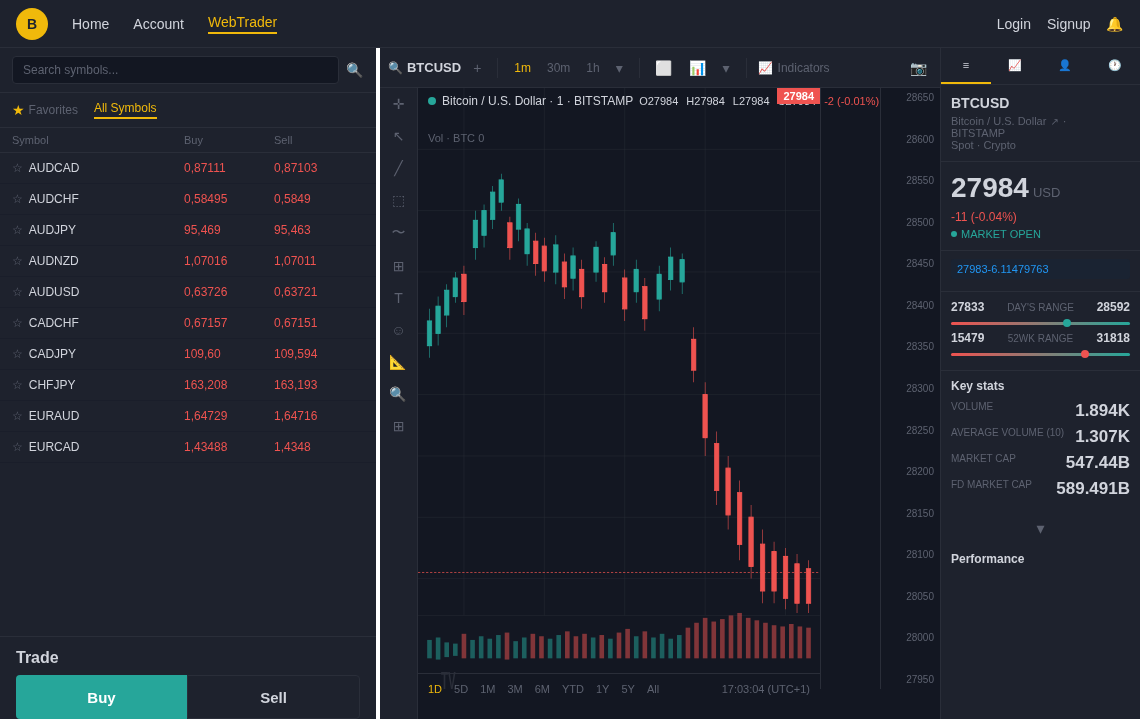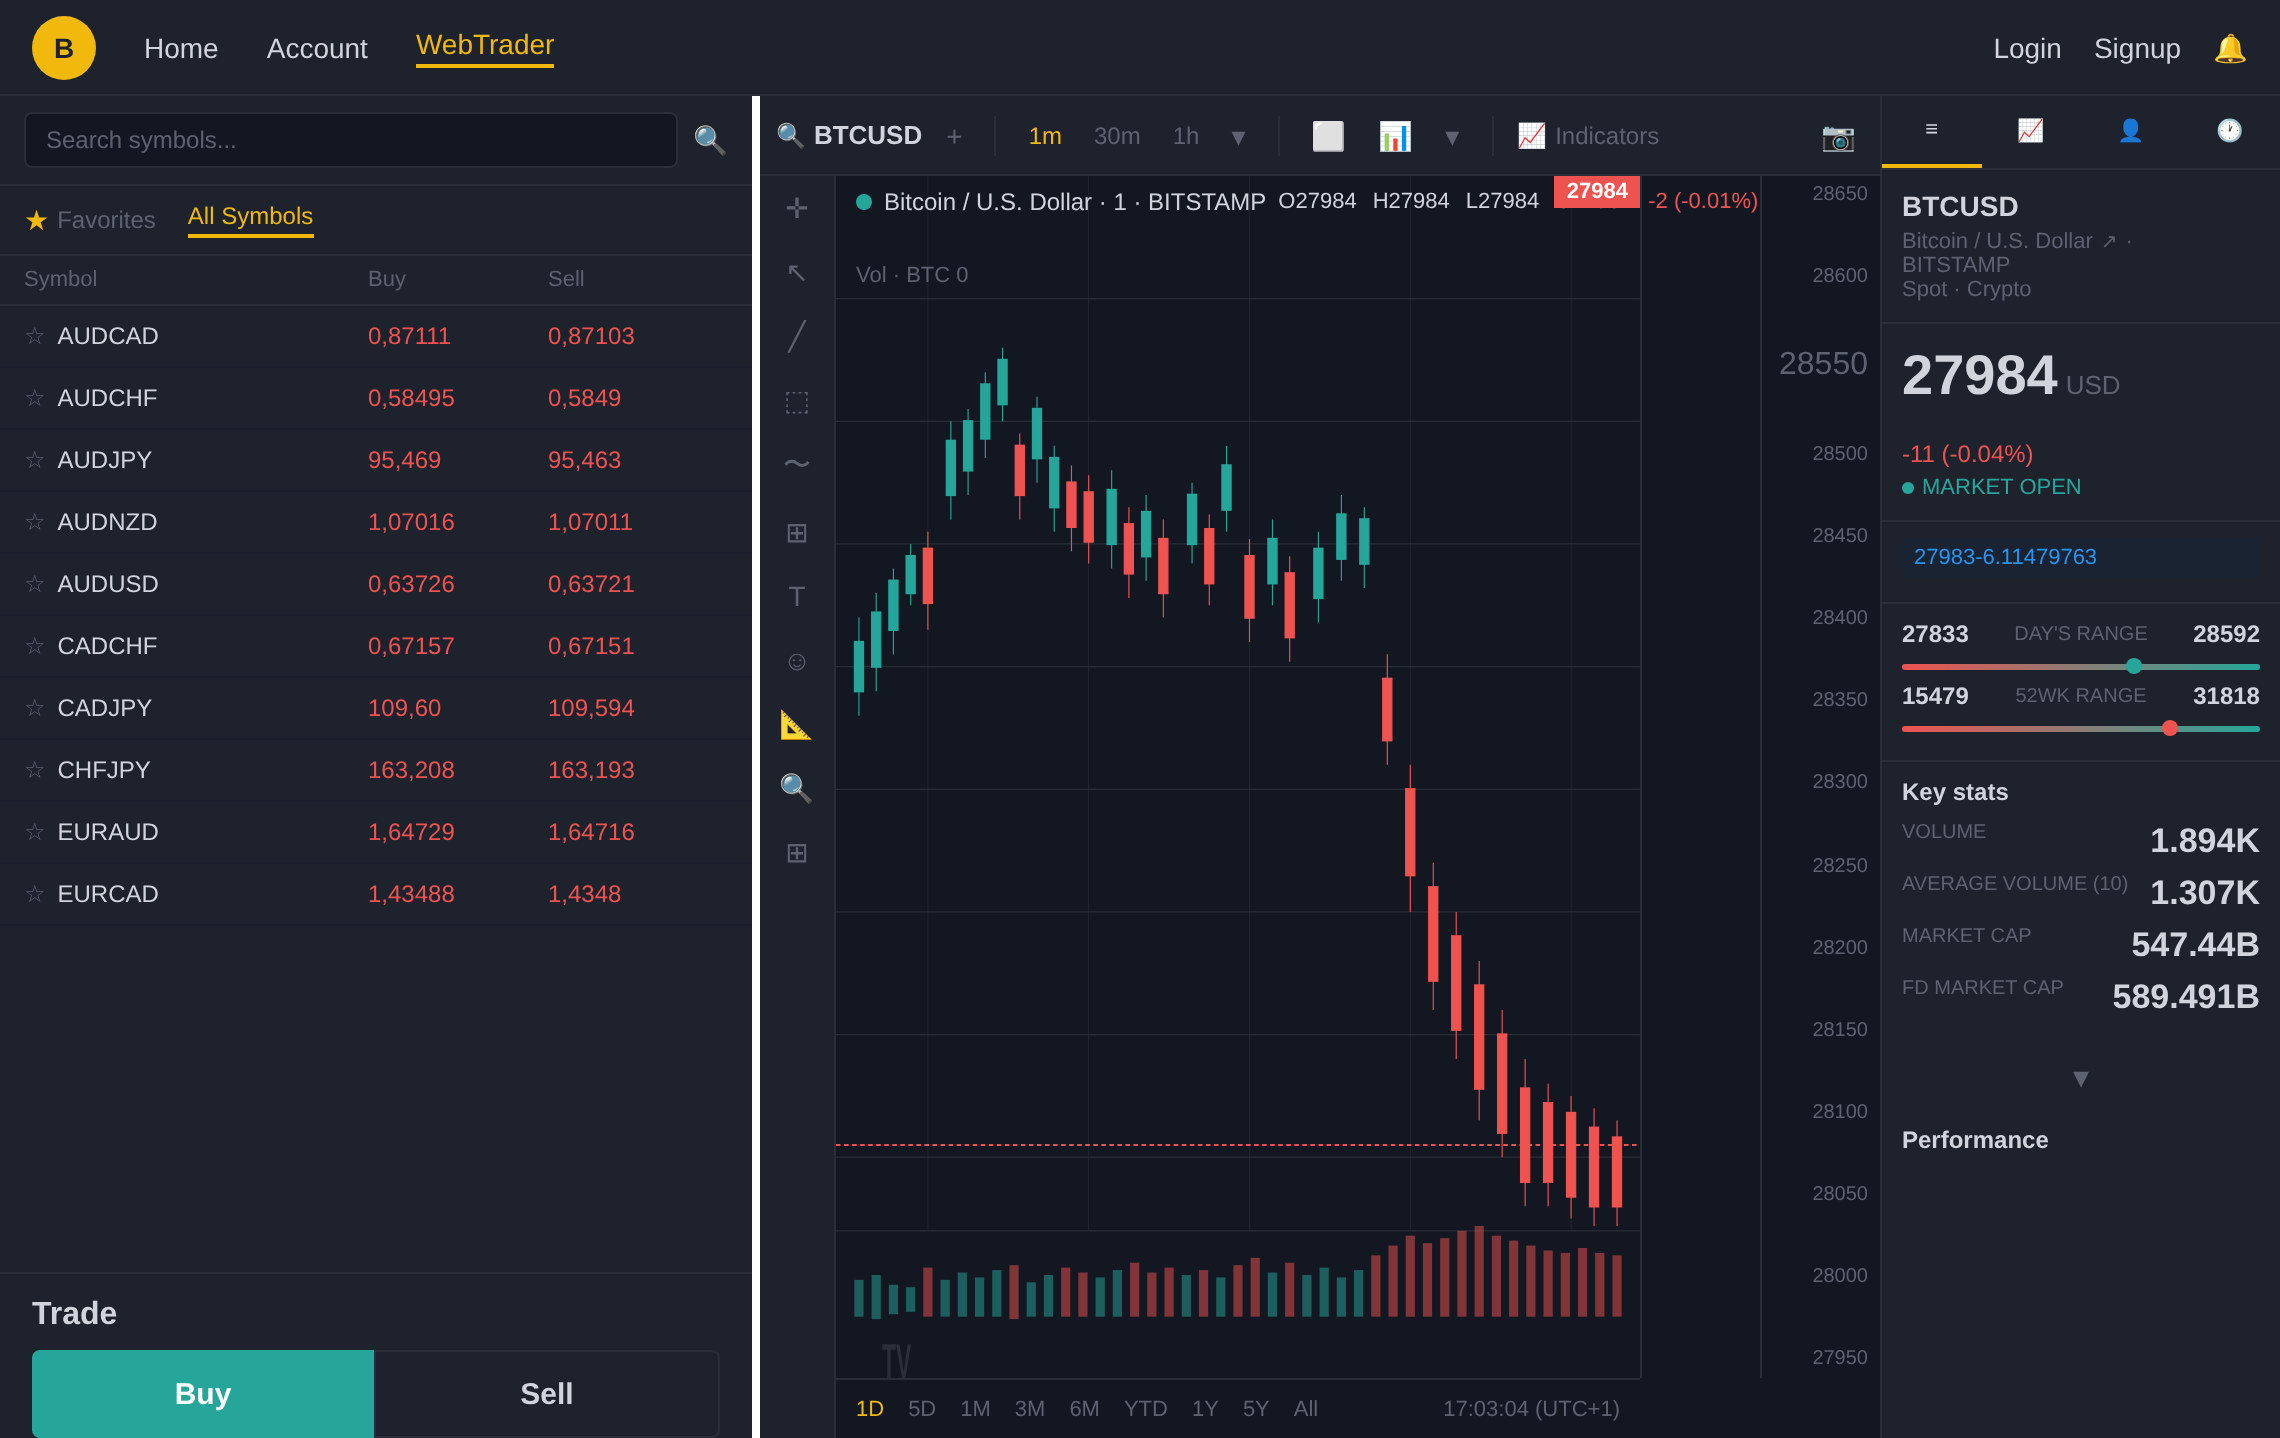--- a/index.html
+++ b/index.html
@@ -89,21 +89,21 @@
 
     .symbol-info { padding: 10px; border-bottom: 1px solid #2a2e39; }
     .symbol-info-title { font-size: 14px; font-weight: 700; color: #d1d4dc; margin-bottom: 4px; }
     .symbol-info-sub { color: #5d6270; font-size: 11px; display: flex; align-items: center; gap: 4px; }
     .ext-link { color: #5d6270; font-size: 10px; }
     .spot-badge { color: #5d6270; font-size: 11px; }
 
     .price-display { padding: 10px; border-bottom: 1px solid #2a2e39; }
     .big-price { font-size: 28px; font-weight: 700; color: #d1d4dc; }
     .big-price-usd { font-size: 13px; color: #5d6270; }
-    .price-change { color: #ef5350; font-size: 12px; margin-top: 16px; }
+    .price-change { color: #ef5350; font-size: 12px; margin-top: 6px; }
     .market-open { display: flex; align-items: center; gap: 4px; margin-top: 4px; color: #26a69a; font-size: 11px; }
     .market-dot { width: 6px; height: 6px; border-radius: 50%; background: #26a69a; }
 
     .bid-ask { padding: 8px 10px; border-bottom: 1px solid #2a2e39; }
     .bid-row { background: #1a2332; padding: 4px 6px; border-radius: 3px; color: #2196f3; font-size: 11px; margin-bottom: 4px; }
     .ask-row { background: #2a1f1f; padding: 4px 6px; border-radius: 3px; color: #ef5350; font-size: 11px; }
 
     .range-section { padding: 8px 10px; border-bottom: 1px solid #2a2e39; }
     .range-row { display: flex; align-items: center; justify-content: space-between; margin-bottom: 8px; }
     .range-low { color: #d1d4dc; font-size: 12px; font-weight: 600; }
@@ -466,40 +466,40 @@
 
           <line x1="0" y1="395" x2="700" y2="395" stroke="#ef5350" stroke-width="0.8" stroke-dasharray="4,3"></line>
 
           <text x="40" y="490" fill="#2a2e39" font-size="20" font-weight="bold">TV</text>
         </svg>
 
         <div class="price-axis" id="price-axis"></div>
 
         <div style="position:absolute; right:60px; top: calc(395px * (100% - 30px)/490 - 10px); background:#ef5350; color:#fff; font-size:11px; font-weight:600; padding:2px 6px; z-index:5;">27984</div>
 
-        <div class="chart-bottom-bar" style="position:absolute;bottom:0;left:0;right:60px;">
+        <div class="chart-bottom-bar" style="position:absolute;bottom:16px;left:0;right:60px;">
           <div class="time-periods" id="time-periods">
               <span class="time-period active">1D</span>
               <span class="time-period">5D</span>
               <span class="time-period">1M</span>
               <span class="time-period">3M</span>
               <span class="time-period">6M</span>
               <span class="time-period">YTD</span>
               <span class="time-period">1Y</span>
               <span class="time-period">5Y</span>
               <span class="time-period">All</span>
             </div>
           <span class="timestamp">17:03:04 (UTC+1)</span>
         </div>
       </div>
 
       <div style="width:60px; background:#131722; border-left:1px solid #2a2e39; position:relative; height:calc(100% - 30px); display:flex; flex-direction:column; justify-content:space-between; padding:4px 2px;" id="y-axis-labels">
           <div style="font-size: 10px; color: rgb(93, 98, 112); text-align: right; padding-right: 4px;">28650</div>
           <div style="font-size: 10px; color: rgb(93, 98, 112); text-align: right; padding-right: 4px;">28600</div>
-          <div style="font-size: 16px; color: rgb(93, 98, 112); text-align: right; padding-right: 4px;">28550</div>
+          <div style="font-size: 10px; color: rgb(93, 98, 112); text-align: right; padding-right: 4px;">28550</div>
           <div style="font-size: 10px; color: rgb(93, 98, 112); text-align: right; padding-right: 4px;">28500</div>
           <div style="font-size: 10px; color: rgb(93, 98, 112); text-align: right; padding-right: 4px;">28450</div>
           <div style="font-size: 10px; color: rgb(93, 98, 112); text-align: right; padding-right: 4px;">28400</div>
           <div style="font-size: 10px; color: rgb(93, 98, 112); text-align: right; padding-right: 4px;">28350</div>
           <div style="font-size: 10px; color: rgb(93, 98, 112); text-align: right; padding-right: 4px;">28300</div>
           <div style="font-size: 10px; color: rgb(93, 98, 112); text-align: right; padding-right: 4px;">28250</div>
           <div style="font-size: 10px; color: rgb(93, 98, 112); text-align: right; padding-right: 4px;">28200</div>
           <div style="font-size: 10px; color: rgb(93, 98, 112); text-align: right; padding-right: 4px;">28150</div>
           <div style="font-size: 10px; color: rgb(93, 98, 112); text-align: right; padding-right: 4px;">28100</div>
           <div style="font-size: 10px; color: rgb(93, 98, 112); text-align: right; padding-right: 4px;">28050</div>

